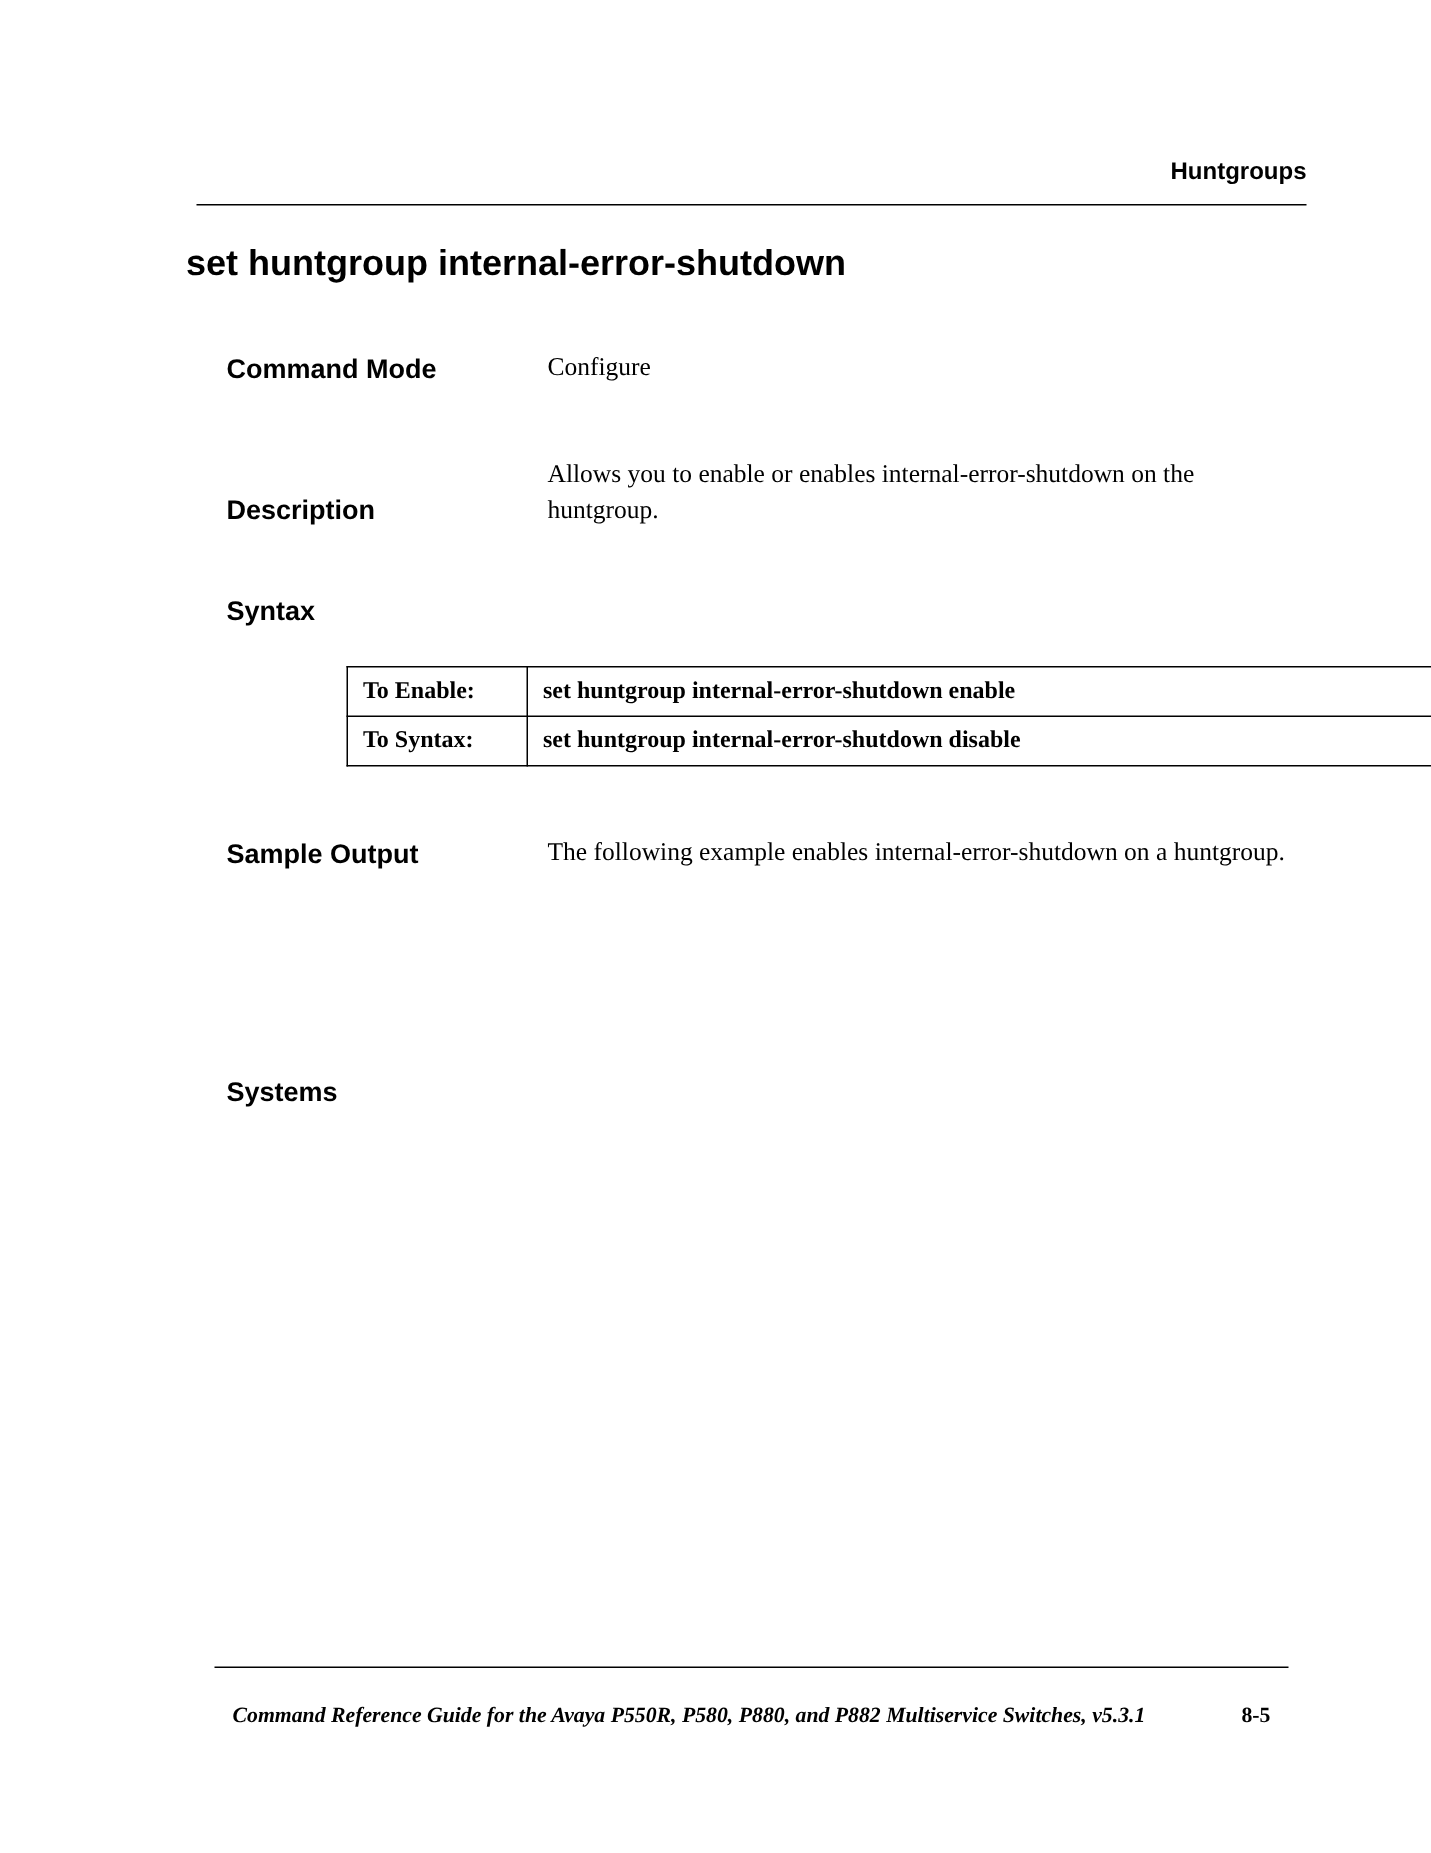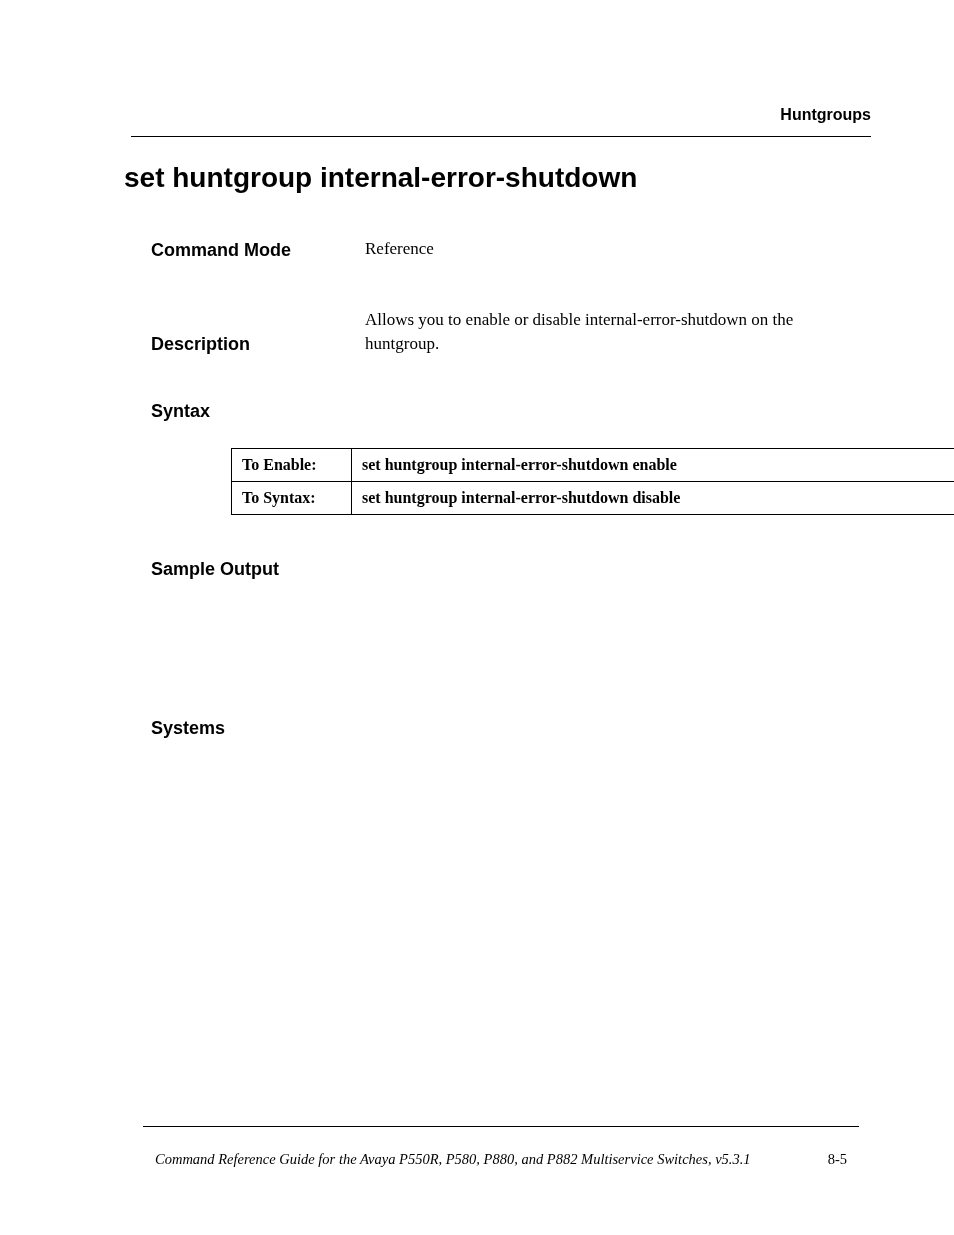--- a/index.html
+++ b/index.html
@@ -20,21 +20,21 @@
       margin-bottom: 10px;
     }
     .header-rule {
       border: none;
       border-top: 1.5px solid #000;
       margin-bottom: 25px;
     }
     .page-title {
       font-family: 'Segoe UI', Arial, sans-serif;
       font-weight: 700;
-      font-size: 28px;
+      font-size: 24px;
       margin-left: 5px;
       margin-bottom: 30px;
     }
     .section-row {
       display: flex;
       margin-left: 20px;
       margin-bottom: 22px;
       align-items: flex-end;
     }
     .section-label {
@@ -74,23 +74,24 @@
     table.syntax td.key {
       font-weight: 700;
       width: 120px;
       text-align: left;
     }
     .sample-output-spacer {
       height: 80px;
     }
     .footer {
       position: absolute;
-      bottom: 55px;
+      bottom: 70px;
       left: 95px;
       right: 95px;
+      font-weight: bold;
     }
     .footer-rule {
       border: none;
       border-top: 1px solid #000;
       margin-bottom: 8px;
     }
     .footer-row {
       display: flex;
       justify-content: space-between;
       font-family: Georgia, 'Times New Roman', serif;
@@ -104,26 +105,26 @@
 </head>
 <body>
 
 <div class="header-label">Huntgroups</div>
 <hr class="header-rule">
 
 <h1 class="page-title">set huntgroup internal-error-shutdown</h1>
 
 <div class="section-row">
   <div class="section-label">Command Mode</div>
-  <div class="section-body">Reference</div>
+  <div class="section-body">Configure</div>
 </div>
 
 <div class="section-row">
   <div class="section-label">Description</div>
-  <div class="section-body">Allows you to enable or disable internal-error-shutdown on the huntgroup.</div>
+  <div class="section-body">Allows you to enable or enables internal-error-shutdown on the huntgroup.</div>
 </div>
 
 <div class="section-row" style="margin-bottom:0;">
   <div class="section-label">Syntax</div>
   <div class="section-body"></div>
 </div>
 
 <div class="syntax-table-wrap">
   <table class="syntax">
     <tbody>
@@ -134,20 +135,21 @@
     <tr>
       <td class="key">To Syntax:</td>
       <td>set huntgroup internal-error-shutdown disable</td>
     </tr>
   </tbody>
     </table>
 </div>
 
 <div class="section-row">
   <div class="section-label">Sample Output</div>
+  <div class="section-body">The following example enables internal-error-shutdown on a huntgroup.</div>
 </div>
 
 <div class="sample-output-spacer"></div>
 
 <div class="section-row">
   <div class="section-label">Systems</div>
 </div>
 
 <div class="footer">
   <hr class="footer-rule">

